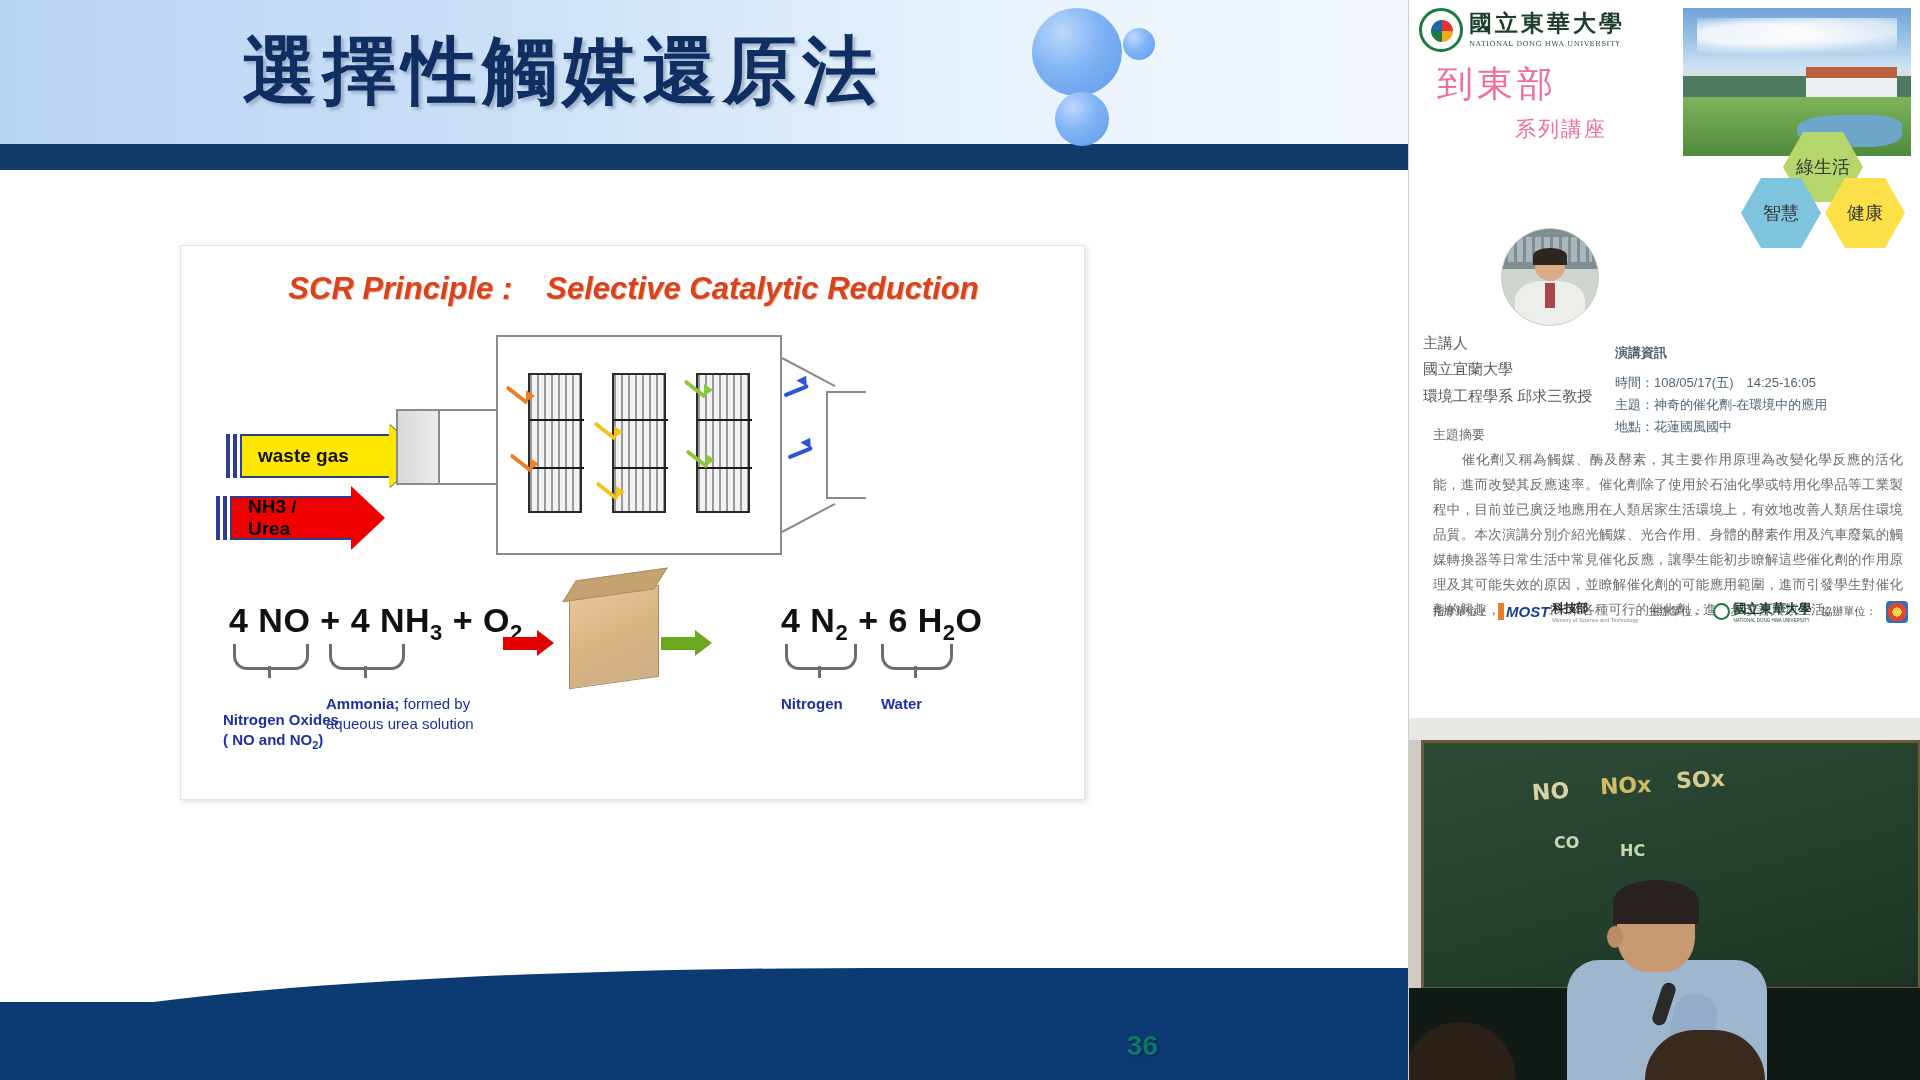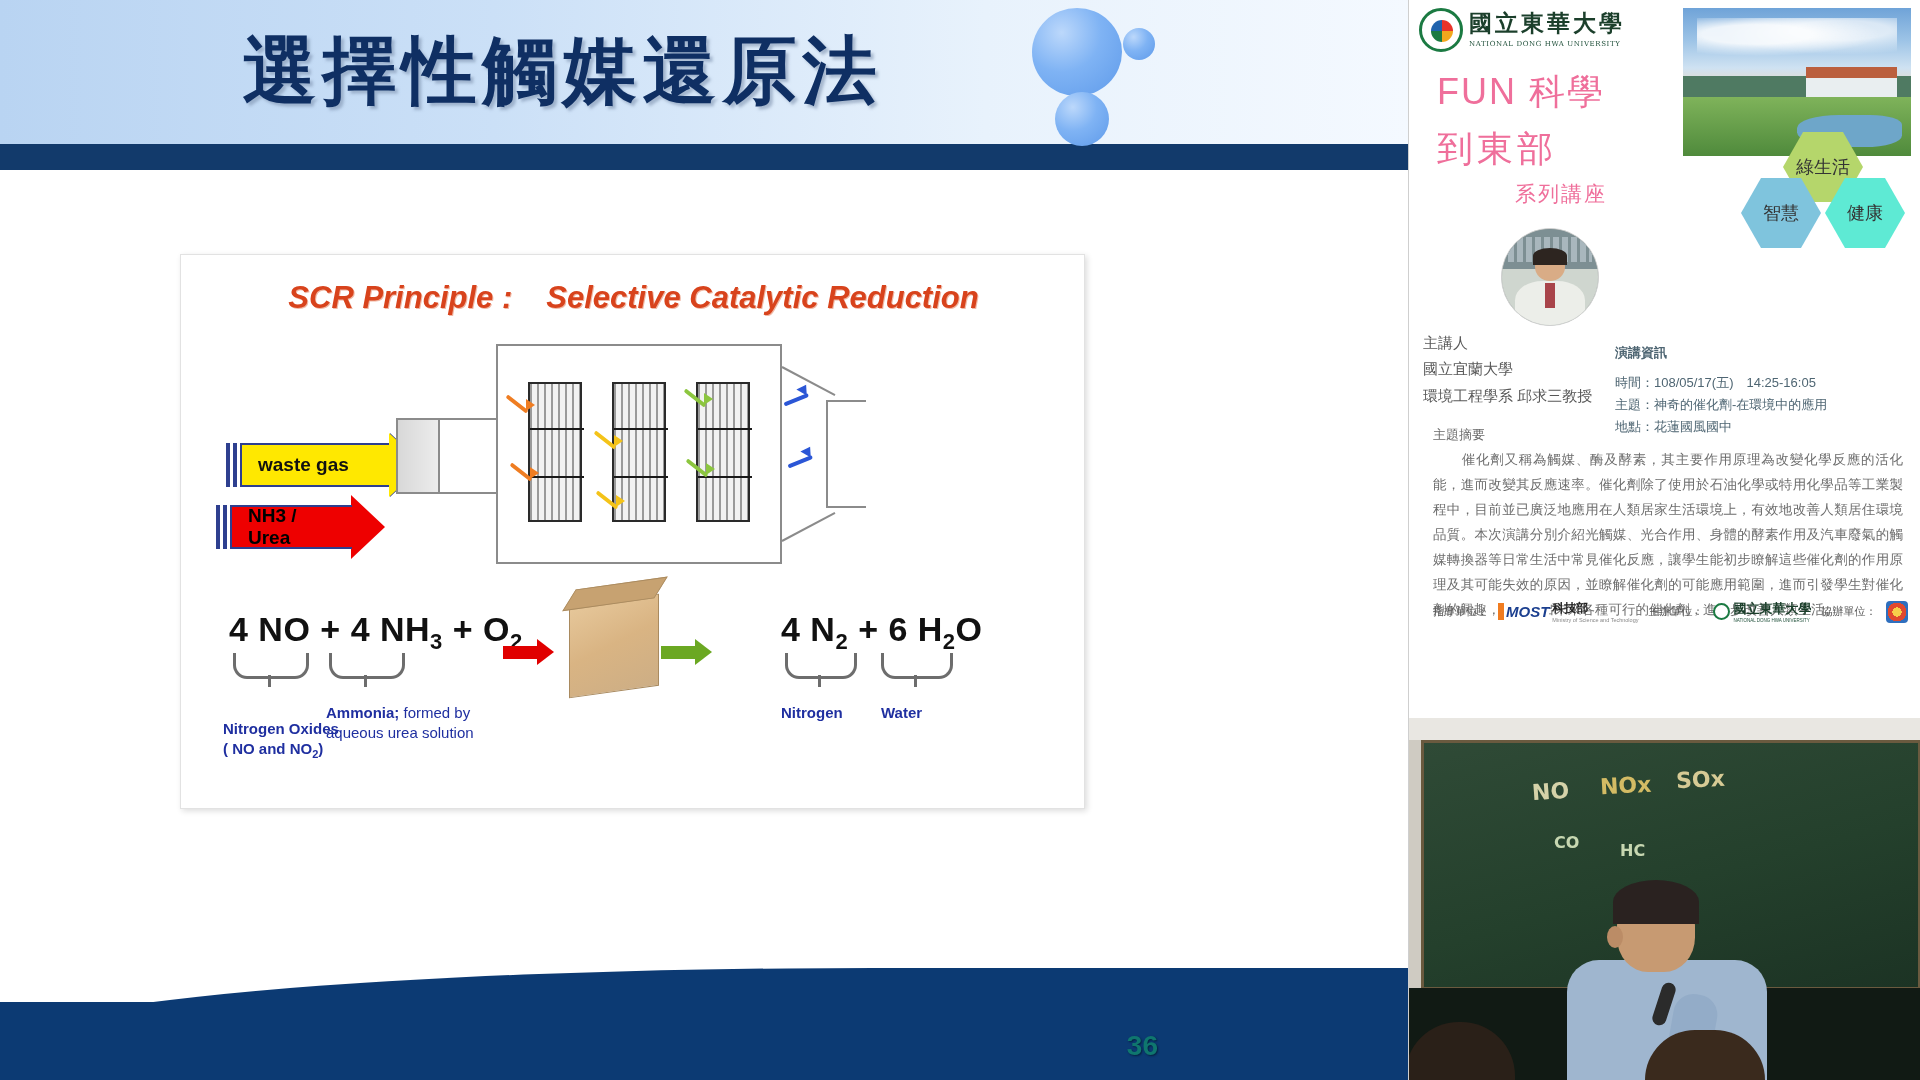--- a/index.html
+++ b/index.html
@@ -20,21 +20,21 @@
     font-size:74px; letter-spacing:6px; color:#0f2f63;
     text-shadow:3px 3px 3px rgba(120,140,170,.55); }
 
   .bubble { position:absolute; border-radius:50%;
     background:radial-gradient(circle at 33% 28%, #bcd8fb 0%, #7fb3f4 45%, #5e9aea 100%); }
   .b1 { left:1032px; top:8px; width:90px; height:88px; }
   .b2 { left:1123px; top:28px; width:32px; height:32px; }
   .b3 { left:1055px; top:92px; width:54px; height:54px; }
 
   
-  .diagram { position:absolute; left:180px; top:254px; width:905px; height:555px;
+  .diagram { position:absolute; left:180px; top:245px; width:905px; height:555px;
     background:#fff; border:1px solid #e2e2e2; box-shadow:2px 2px 6px rgba(0,0,0,.14); }
 
   .scr-head { position:absolute; left:0; top:25px; width:905px; text-align:center;
     font-style:italic; font-weight:bold; font-size:31px; color:#d8431c;
     text-shadow:1px 1px 0 #f0b9a6; }
   .scr-head .gap { display:inline-block; width:34px; }
 
   .arrow-lbl { position:absolute; display:flex; align-items:center; font-weight:bold;
     font-size:19px; color:#111; }
   .arrow-body { position:relative; height:44px; display:flex; align-items:center;
@@ -141,21 +141,21 @@
     letter-spacing:2px; }
   .fun-title2 { font-size:36px; color:#ef6f9b; margin:8px 0 0 18px; letter-spacing:4px; }
   .fun-sub { font-size:21px; color:#ef6f9b; margin:6px 0 0 96px; letter-spacing:2px; }
 
   .hexwrap { position:absolute; right:10px; top:132px; width:190px; height:110px; }
   .hex { position:absolute; width:80px; height:70px; display:flex; align-items:center;
     justify-content:center; font-size:18px; color:#343434;
     clip-path:polygon(25% 0%,75% 0%,100% 50%,75% 100%,25% 100%,0% 50%); }
   .hex-g { left:62px; top:0; background:#b5d66b; }
   .hex-b { left:20px; top:46px; background:#7fc4dd; }
-  .hex-y { left:104px; top:46px; background:#5eead4; }
+  .hex-y { left:104px; top:46px; background:#fde047; }
 
   .speaker-photo { position:absolute; left:92px; top:228px; width:98px; height:98px;
     border-radius:50%; overflow:hidden; background:#9fa9a4; border:1px solid #d0d0d0; }
   .sp-bg { position:absolute; inset:0; background:linear-gradient(to bottom,#7d8f93 0 42%, #cfd6cf 42% 100%); }
   .sp-shelf { position:absolute; left:6%; top:8%; width:88%; height:26%;
     background:repeating-linear-gradient(to right,#a9b7bd 0 6px,#7d8f93 6px 9px); }
   .sp-head { position:absolute; left:34%; top:24%; width:32%; height:30%; border-radius:50%; background:#d9ac86; }
   .sp-hair { position:absolute; left:32%; top:20%; width:36%; height:17%; border-radius:50% 50% 0 0; background:#2d2520; }
   .sp-body { position:absolute; left:14%; top:54%; width:72%; height:50%; border-radius:40% 40% 0 0; background:#eceee9; }
   .sp-tie { position:absolute; left:45%; top:56%; width:10%; height:26%; background:#a8444a; }
@@ -367,21 +367,20 @@
       </div>
 
       <div class="logo-row">
         <div class="ndhu-logo"></div>
         <div class="logo-text">
           <div class="logo-cn">國立東華大學</div>
           <div class="logo-en">NATIONAL DONG HWA UNIVERSITY</div>
         </div>
       </div>
 
-      <div class="fun-title">FUN 科學</div>
       <div class="fun-title2">到東部</div>
       <div class="fun-sub">系列講座</div>
 
       <div class="hexwrap">
         <div class="hex hex-g">綠生活</div>
         <div class="hex hex-b">智慧</div>
         <div class="hex hex-y">健康</div>
       </div>
 
       <div class="speaker-photo">

